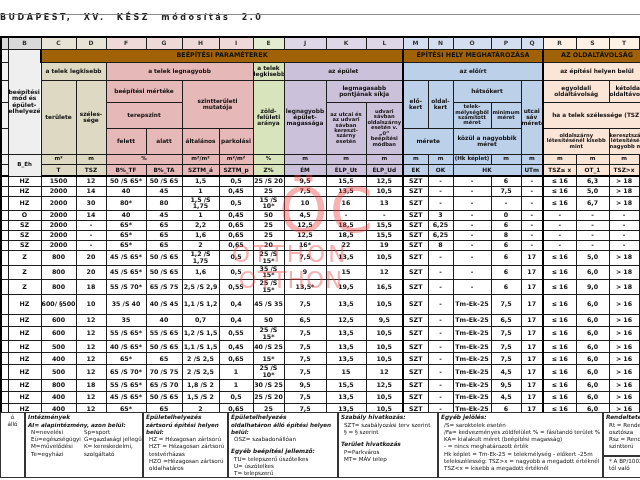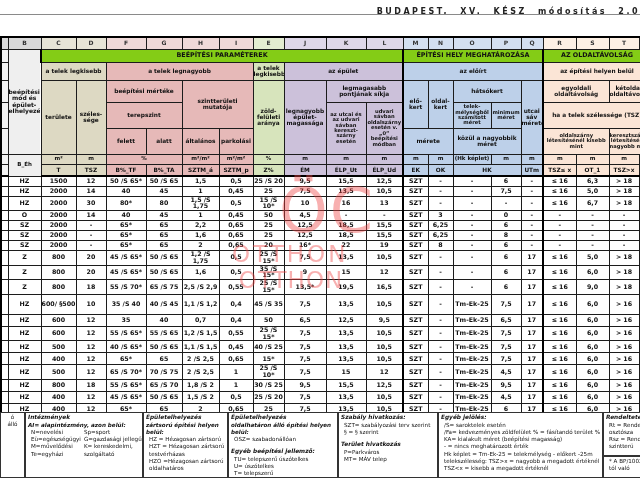--- a/index.html
+++ b/index.html
@@ -1,19 +1,19 @@
 <!DOCTYPE html>
 <html lang="hu"><head>
 <meta charset="utf-8">
 <style>
   *{box-sizing:border-box;margin:0;padding:0}
   html,body{width:640px;height:480px;overflow:hidden;background:#fff;
     font-family:"DejaVu Sans","Liberation Sans",sans-serif}
   .page{position:relative;width:640px;height:480px;overflow:hidden;background:#fff}
-  .title{position:absolute;top:7px;left:0;width:100%;text-align:right;
+  .title{position:absolute;top:13px;left:0;width:100%;text-align:left;
     font-size:8px;font-weight:bold;letter-spacing:2.5px;word-spacing:6px;color:#222}
   .rule{position:absolute;top:14px;left:0;width:640px;border-top:1.5px solid #8a8a8a}
 
   table.main{position:absolute;top:36px;left:0;width:650px;border-collapse:collapse;
     table-layout:fixed;border:2px solid #000}
   td{border:1px solid #1c1c1c;text-align:center;vertical-align:middle;
     font-size:5.8px;line-height:1.08;padding:0;overflow:hidden;font-weight:bold;color:#111}
   
   col.cA{width:7px}col.cB{width:33px}col.cC{width:35px}col.cD{width:30px}
   col.cF{width:40px}col.cG{width:36px}col.cH{width:37px}col.cI{width:34px}
@@ -23,21 +23,21 @@
   
   tr.hr-letters{height:12px}tr.hr-band{height:13px}tr.hr-g{height:18px}
   tr.hr-s1{height:22px}tr.hr-s2{height:26px}tr.hr-s3{height:26px}
   tr.hr-u{height:10px}tr.hr-c{height:12px}
   tr.hr-c td{border-bottom:2px solid #000}
   
   tr.rh1{height:10px}tr.rh2{height:14px}tr.rh3{height:20px}tr.rh4{height:12px}tr.rh5{height:7px}
   tbody td{font-size:6.3px;background:#fff}
   tbody td:nth-child(13),tbody td:nth-child(18){border-left:2px solid #000}
   
-  .org{background:#84cc16;font-size:6.4px}
+  .org{background:#a16207;font-size:6.4px}
   .tan{background:#ddd9c3}.rose{background:#e6b9b8}.grn{background:#d7e4bc}
   .lav{background:#ccc1da}.blu{background:#bdd0e9}.pch{background:#fbe5d6}
   .gry{background:#efefef}.lgrey{background:#d9d9d9}
   .tan2{background:#e7e4d6}.rose2{background:#efd9d8}.grn2{background:#e3ecd0}
   .lav2{background:#ded7e8}.blu2{background:#d3dff0}.pch2{background:#fdf0e4}
   .ca{background:#f2f2f2}
   .bigB{background:#efefef;font-size:6px}
   .bL{border-left:2px solid #000}
   .sm{font-size:5.2px;line-height:1.05}
   tr.hr-letters td{font-size:6px;color:#333}

